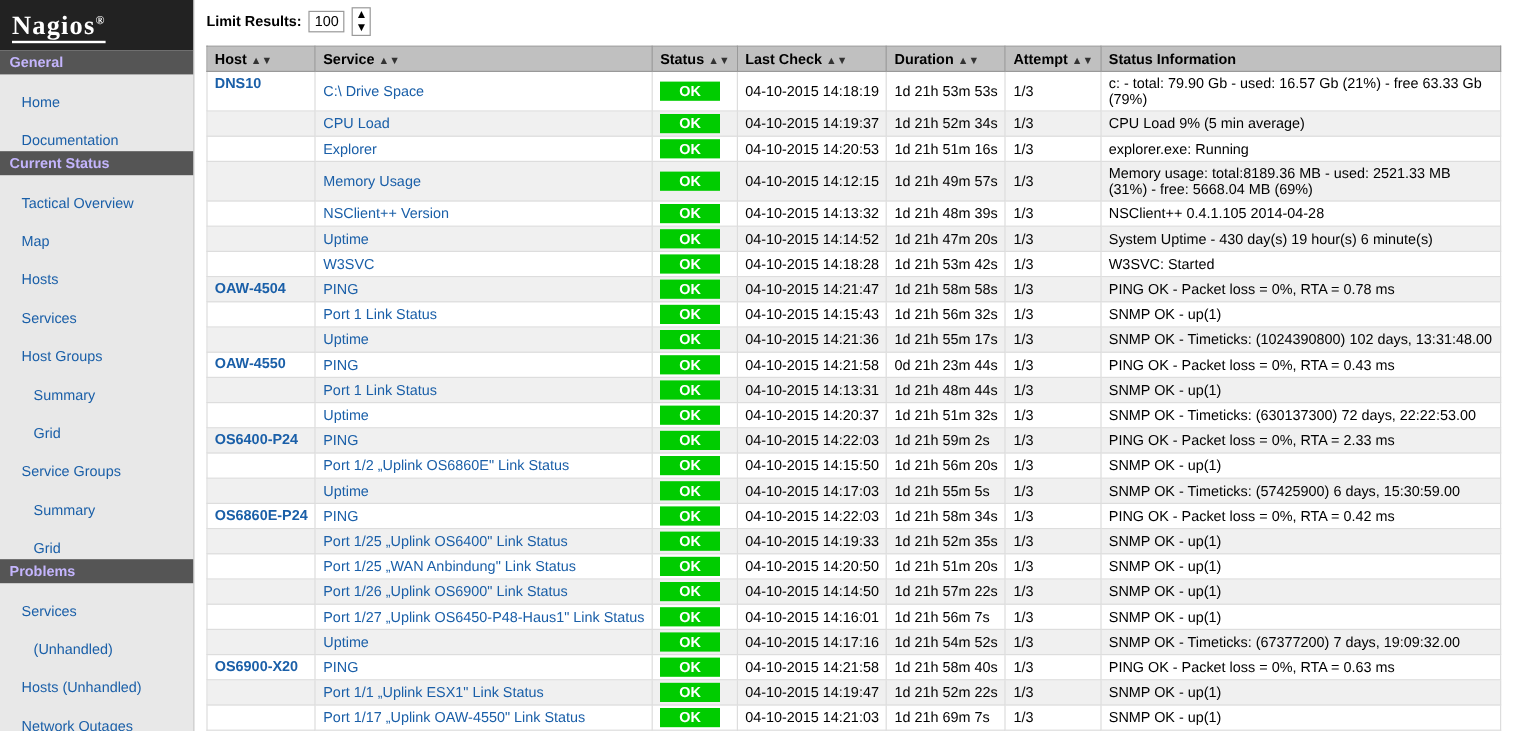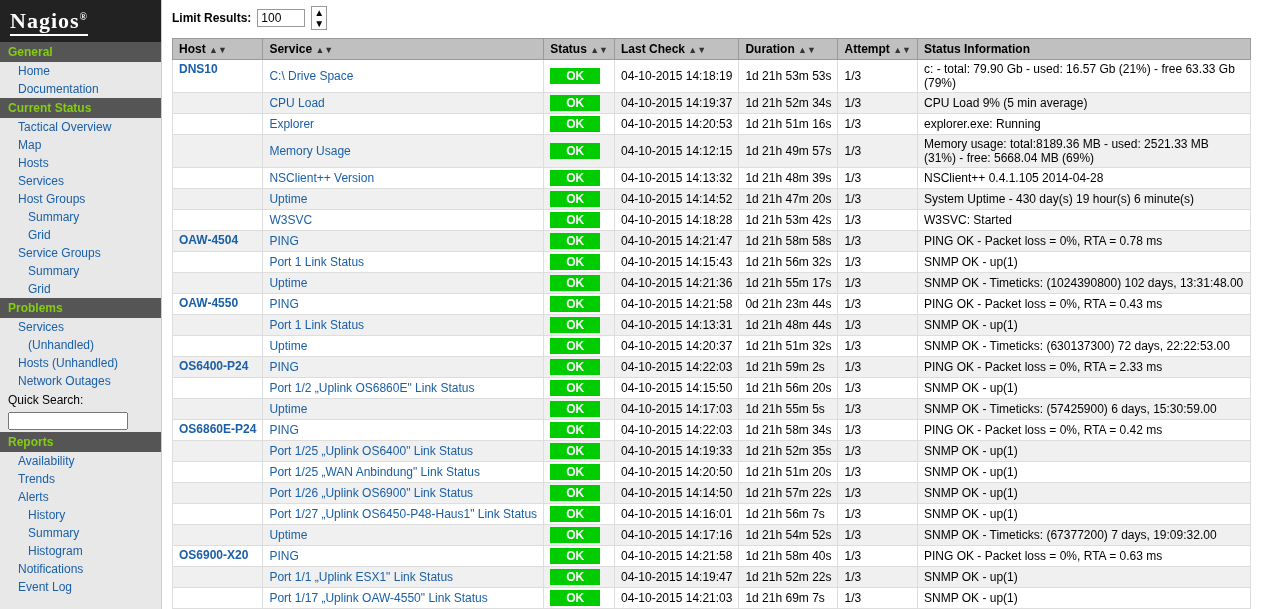--- a/index.html
+++ b/index.html
@@ -24,30 +24,30 @@
       font-weight: bold;
       font-family: Georgia, serif;
       border-bottom: 2px solid #fff;
       display: inline-block;
       letter-spacing: 1px;
     }
     .logo-reg { font-size: 10px; vertical-align: super; }
 
     .sidebar-section-header {
       background: #555;
-      color: #84cc16;
+      color: #c4b5fd;
       font-size: 12px;
       font-weight: bold;
       padding: 3px 8px;
     }
     .sidebar-link {
       display: block;
       color: #1a5fa8;
       text-decoration: none;
-      padding: 2px 8px 2px 18px;
+      padding: 16px 8px 2px 18px;
       font-size: 12px;
     }
     .sidebar-link.indent2 { padding-left: 28px; }
 
     .quick-search-label { padding: 3px 8px; font-size: 12px; }
     .quick-search-input { margin: 2px 8px; width: 120px; font-size: 11px; padding: 1px 3px; }
 
     
     #main {
       flex: 1;
@@ -56,24 +56,25 @@
     }
     .limit-row {
       display: flex;
       align-items: center;
       gap: 6px;
       margin-bottom: 8px;
       font-size: 12px;
     }
     .limit-label { font-weight: bold; }
     .limit-input {
-      width: 48px;
+      width: 30px;
       font-size: 12px;
       padding: 1px 3px;
       border: 1px solid #999;
+      text-align: center;
     }
 
     
     table {
       border-collapse: collapse;
       width: 100%;
       font-size: 12px;
     }
     thead tr {
       background: #c0c0c0;

